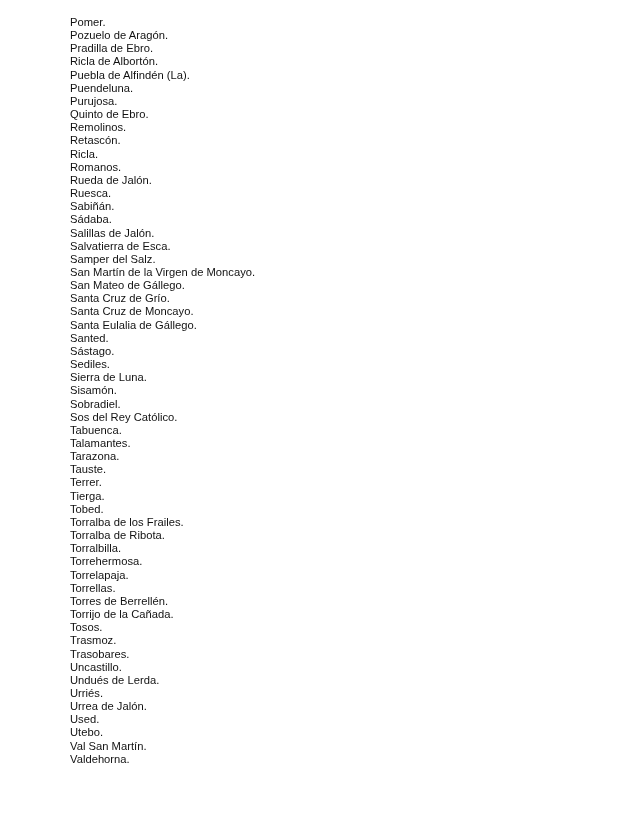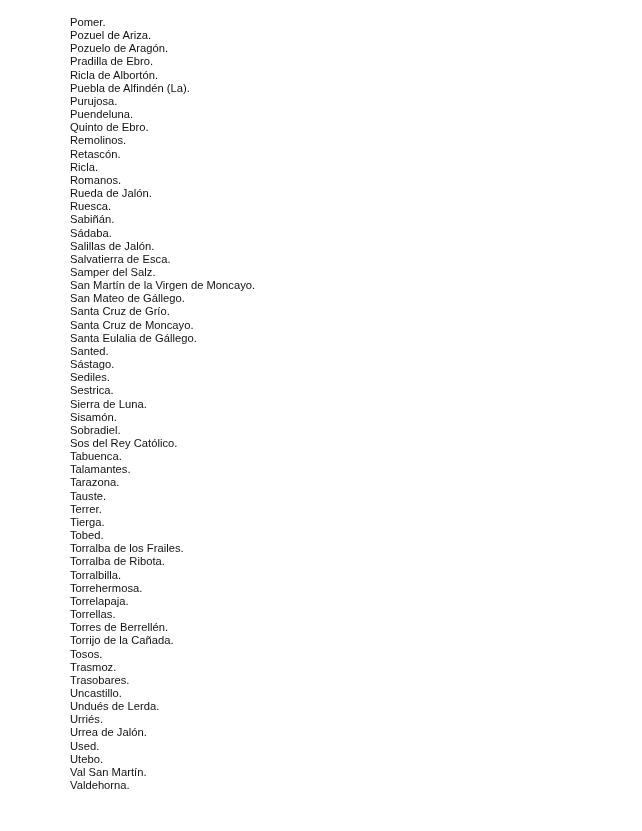--- a/index.html
+++ b/index.html
@@ -33,48 +33,46 @@
     white-space: nowrap;
     color: #111111;
   }
 </style>
 </head>
 <body>
 
 <div class="page">
   <ul class="entry-list">
       <li>Pomer.</li>
-      <li>Pozuel de Ariza.</li>
       <li>Pozuelo de Aragón.</li>
       <li>Pradilla de Ebro.</li>
       <li>Ricla de Albortón.</li>
       <li>Puebla de Alfindén (La).</li>
+      <li>Puendeluna.</li>
       <li>Purujosa.</li>
-      <li>Puendeluna.</li>
       <li>Quinto de Ebro.</li>
       <li>Remolinos.</li>
       <li>Retascón.</li>
       <li>Ricla.</li>
       <li>Romanos.</li>
       <li>Rueda de Jalón.</li>
       <li>Ruesca.</li>
       <li>Sabiñán.</li>
       <li>Sádaba.</li>
       <li>Salillas de Jalón.</li>
       <li>Salvatierra de Esca.</li>
       <li>Samper del Salz.</li>
       <li>San Martín de la Virgen de Moncayo.</li>
       <li>San Mateo de Gállego.</li>
       <li>Santa Cruz de Grío.</li>
       <li>Santa Cruz de Moncayo.</li>
       <li>Santa Eulalia de Gállego.</li>
       <li>Santed.</li>
       <li>Sástago.</li>
       <li>Sediles.</li>
-      <li>Sestrica.</li>
       <li>Sierra de Luna.</li>
       <li>Sisamón.</li>
       <li>Sobradiel.</li>
       <li>Sos del Rey Católico.</li>
       <li>Tabuenca.</li>
       <li>Talamantes.</li>
       <li>Tarazona.</li>
       <li>Tauste.</li>
       <li>Terrer.</li>
       <li>Tierga.</li>

